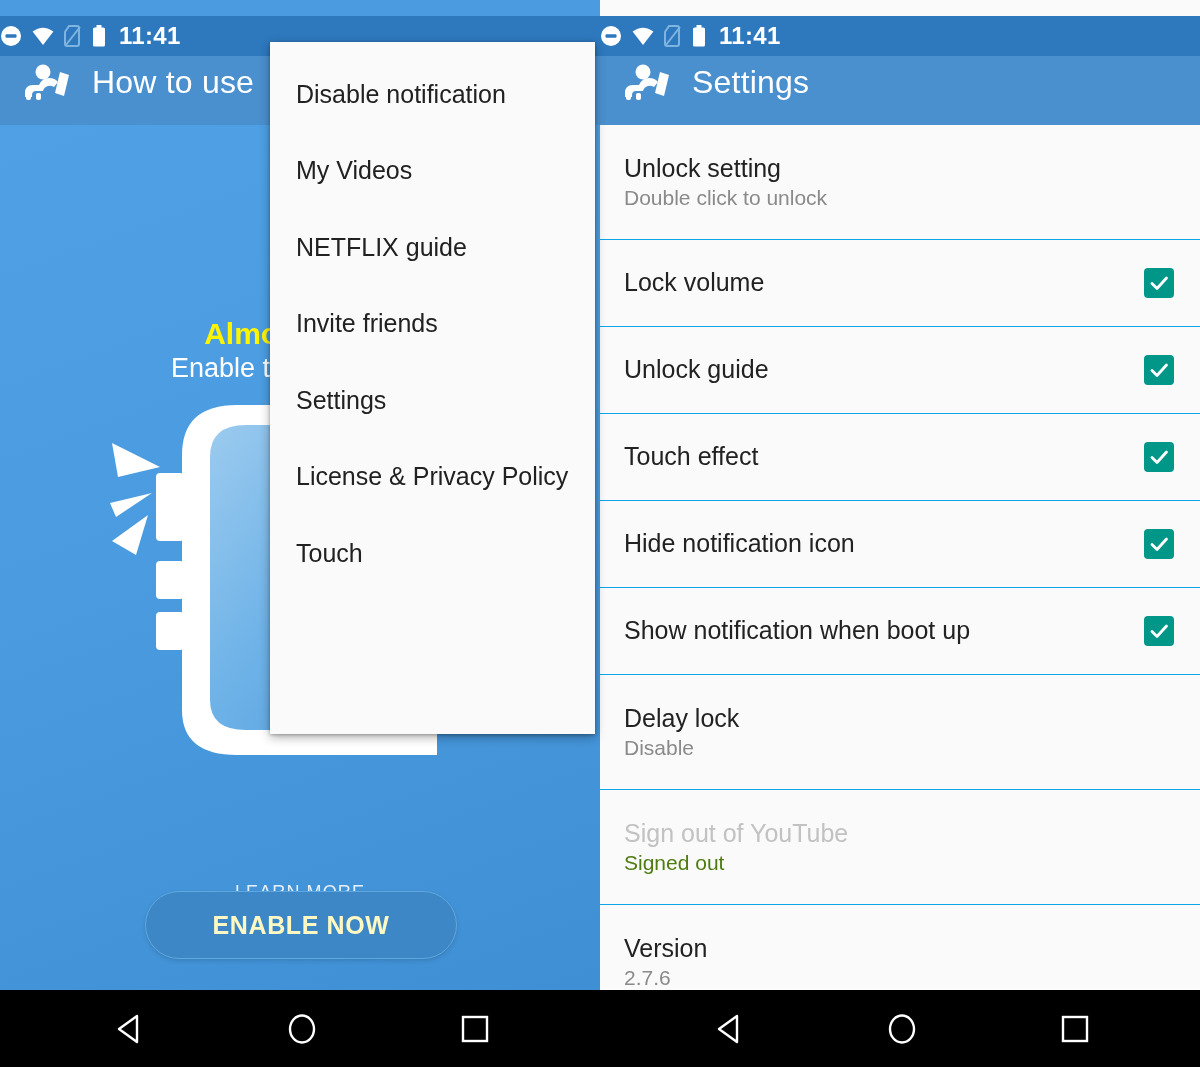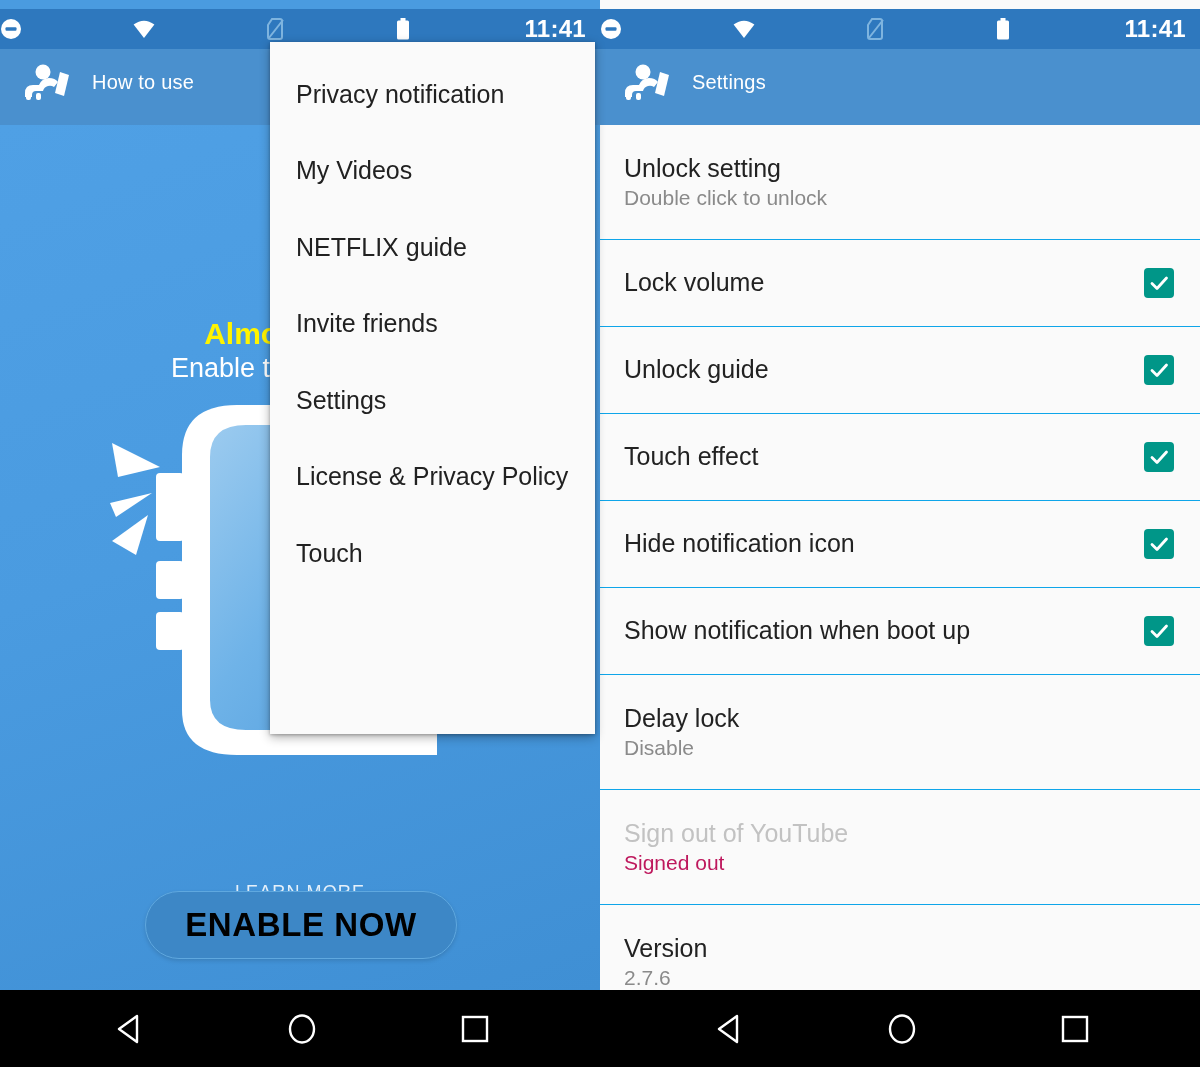--- a/index.html
+++ b/index.html
@@ -12,42 +12,42 @@
 
   #screen { position: relative; width: 1200px; height: 1067px; }
 
   
   .pane { position: absolute; top: 0; width: 600px; height: 990px; overflow: hidden; }
   #pane-left  { left: 0;   background: #4A9BE0; }
   #pane-right { left: 600px; background: #FAFAFA; }
 
   
   .statusbar {
-    position: absolute; top: 9px; left: 0; width: 600px; height: 40px;
+    position: absolute; top: 16px; left: 0; width: 600px; height: 40px;
     background: #2E78BE;
-    display: flex; align-items: center; justify-content: space-between;
+    display: flex; align-items: center; justify-content: flex-start;
     padding-right: 14px; gap: 10px;
   }
   .sb-icon { display: block; }
   .sb-time {
     color: #fff; font-size: 24px; font-weight: bold;
     letter-spacing: .3px; line-height: 1; margin-left: 3px;
     font-family: "Liberation Sans", sans-serif;
   }
 
   
   .toolbar {
     position: absolute; top: 40px; left: 0; width: 600px; height: 85px;
     background: #4A90CE;
     display: flex; align-items: center; padding-left: 22px; gap: 20px;
   }
   #pane-left .toolbar { background: #4A90CE; }
   #pane-right .toolbar { background: #4A90CE; }
   .toolbar-title {
-    color: #fff; font-size: 20px; font-weight: normal; letter-spacing: .2px;
+    color: #fff; font-size: 32px; font-weight: normal; letter-spacing: .2px;
   }
   .app-icon { width: 50px; height: 40px; display:block; }
 
   
   #left-body {
     position: absolute; top: 125px; left: 0; width: 600px; height: 865px;
     background: linear-gradient(160deg,#4FA0E5 0%, #4A9BE0 45%, #3F8FD4 100%);
   }
   .promo-head {
     position: absolute; top: 192px; left: 0; width: 600px; text-align: center;
@@ -63,21 +63,21 @@
     position: absolute; top: 757px; left: 0; width: 600px; text-align: center;
     color: #E5F0FA; font-size: 18px; letter-spacing: 1.1px; font-weight: normal;
   }
   .enable-btn {
     position: absolute; top: 766px; left: 145px; width: 312px; height: 68px;
     border-radius: 34px;
     background: #3D87C6;
     border: 1px solid #5FA8DF;
     box-shadow: 0 2px 4px rgba(0,0,0,.13);
     display: flex; align-items: center; justify-content: center;
-    color: #000000; font-size: 33px; font-weight: bold; letter-spacing: .6px;
+    color: #fef9c3; font-size: 25px; font-weight: bold; letter-spacing: .6px;
     cursor: pointer;
   }
 
   
   #menu {
     position: absolute; left: 270px; top: 42px; width: 325px; height: 692px;
     background: #FAFAFA;
     box-shadow: 0 3px 10px rgba(0,0,0,.32), 0 1px 3px rgba(0,0,0,.25);
     z-index: 40;
     padding-top: 14px;
@@ -98,21 +98,21 @@
     border-bottom: 1px solid #0ea5e9;
     display: flex; align-items: center; justify-content: space-between;
     padding: 0 26px 0 24px;
   }
   .srow.one-line { height: 87px; }
   .srow.two-line { height: 115px; }
   .srow-texts { display: flex; flex-direction: column; justify-content: center; gap: 4px; }
   .srow-title { font-size: 25px; color: #222222; line-height: 1.1; }
   .srow-sub   { font-size: 21px; color: #8A8A8A; line-height: 1.1; }
   .srow.disabled .srow-title { color: #C2C2C2; }
-  .srow.disabled .srow-sub   { color: #be185d; }
+  .srow.disabled .srow-sub   { color: #4d7c0f; }
 
   .cbox {
     width: 30px; height: 30px; border-radius: 4px; background: #009688;
     display: flex; align-items: center; justify-content: center; flex: none;
     cursor: pointer;
   }
   .cbox svg { display: block; }
 
   
   #navbar {
@@ -301,21 +301,21 @@
       </svg>
       <svg class="sb-icon" width="14" height="22" viewBox="0 0 14 22">
         <rect x="4.5" y="0" width="5" height="3" fill="#fff"></rect>
         <rect x="1" y="2.5" width="12" height="19" rx="1.5" fill="#fff"></rect>
       </svg>
       <div class="sb-time">11:41</div>
     </div>
   </div>
 
   <div id="menu">
-      <div class="menu-item">Privacy notification</div>
+      <div class="menu-item">Disable notification</div>
       <div class="menu-item">My Videos</div>
       <div class="menu-item">NETFLIX guide</div>
       <div class="menu-item">Invite friends</div>
       <div class="menu-item">Settings</div>
       <div class="menu-item">License &amp; Privacy Policy</div>
       <div class="menu-item">Touch</div>
     </div>
 
   <div id="navbar">
     <div class="nav-half l">

